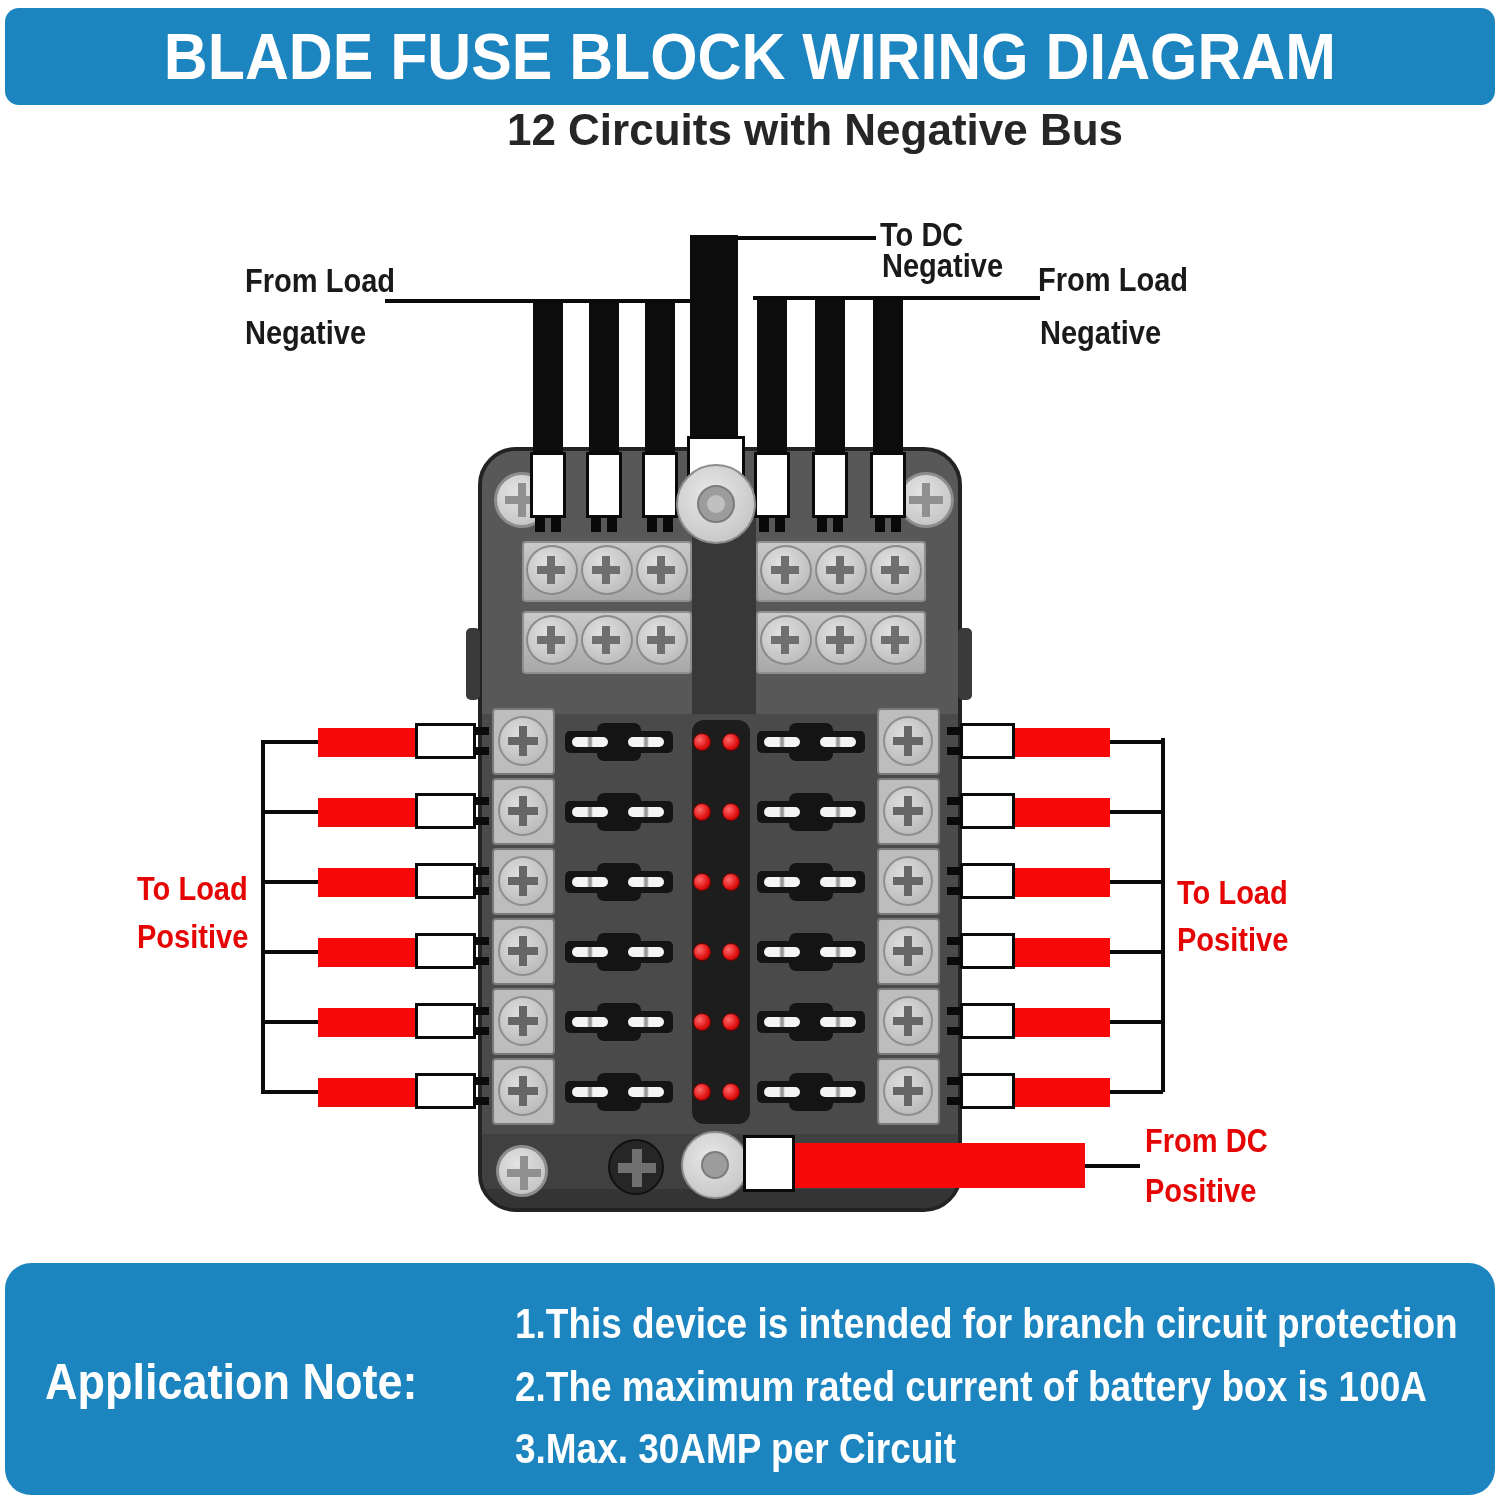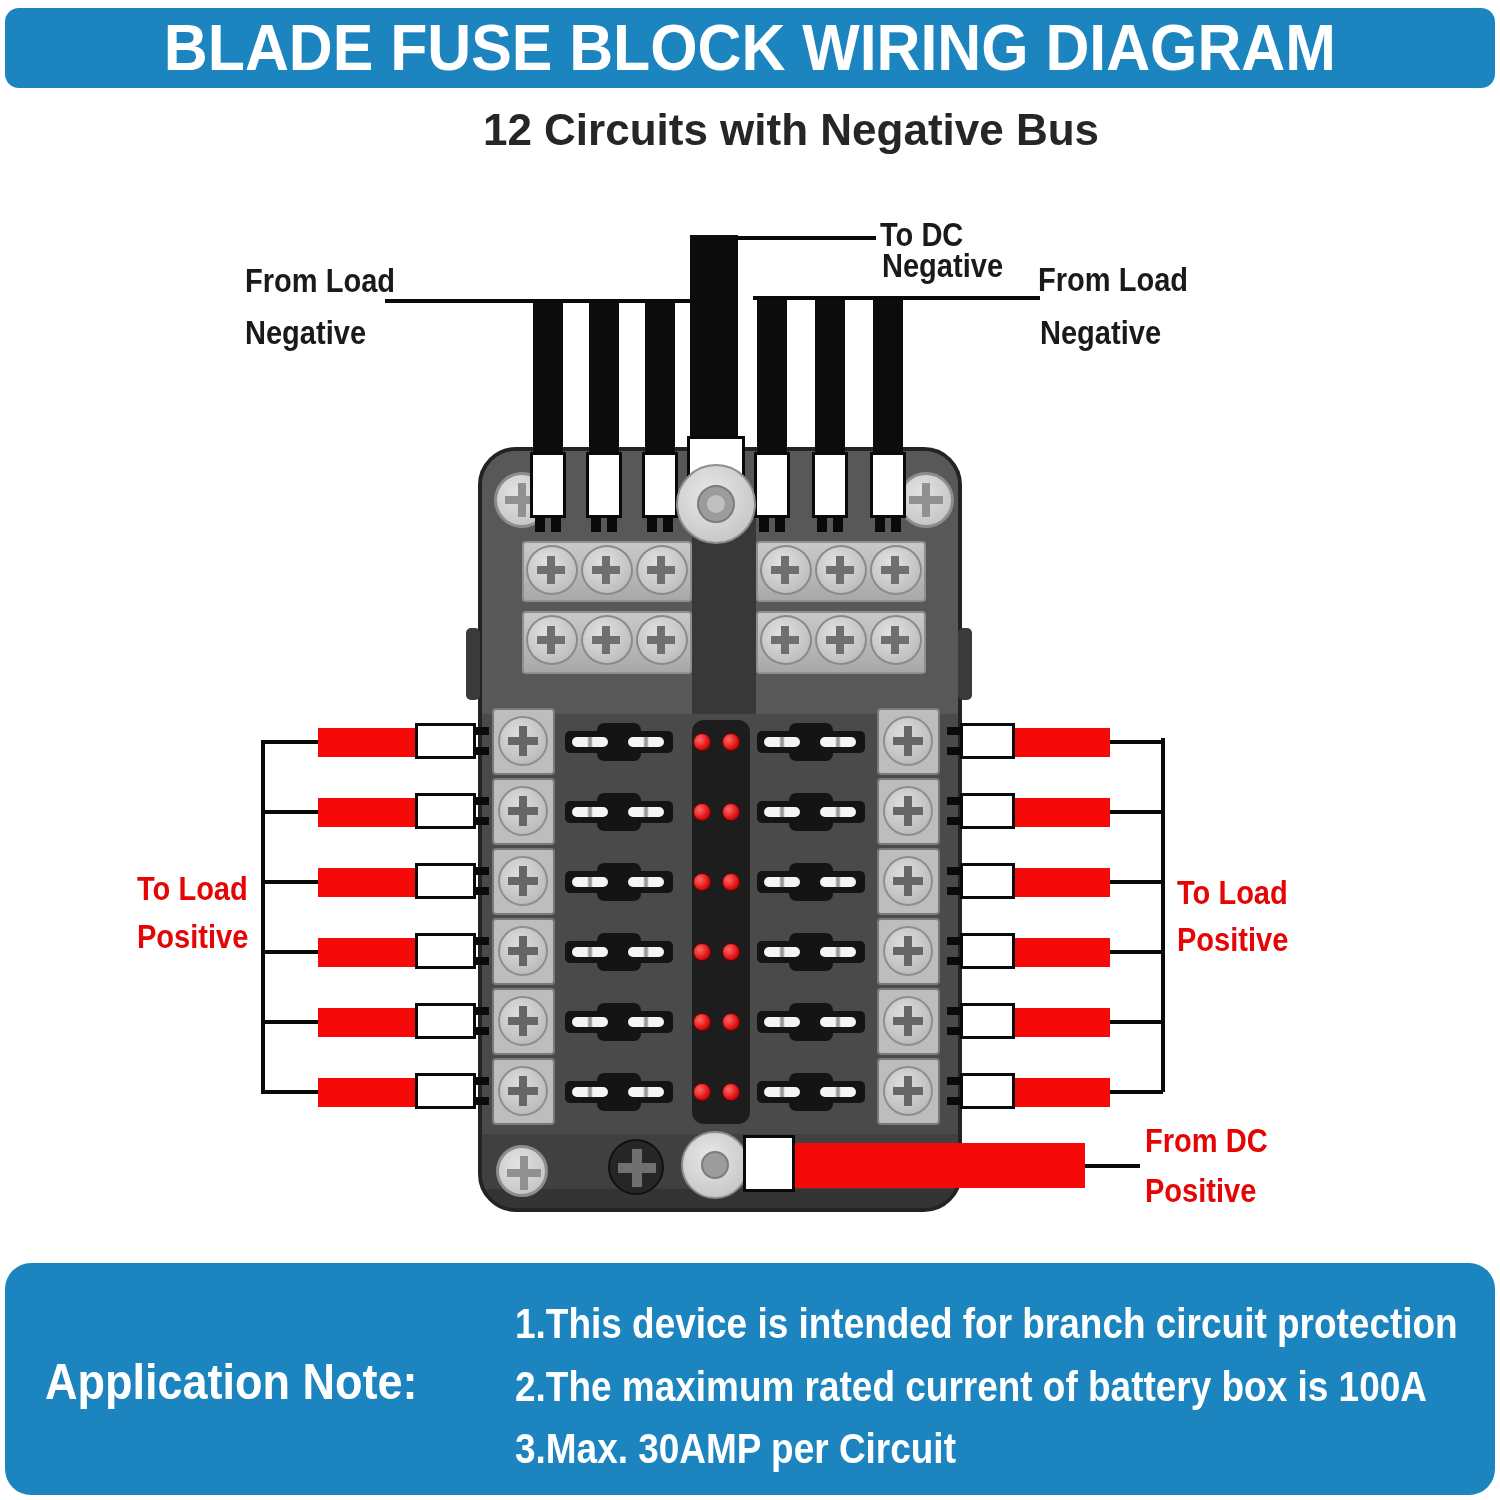--- a/index.html
+++ b/index.html
@@ -2,23 +2,23 @@
 <html><head>
 <meta charset="utf-8">
 <style>
   html,body{margin:0;padding:0;background:#fff;}
   #canvas{position:relative;width:1500px;height:1500px;background:#fff;overflow:hidden;
           font-family:"Liberation Sans","DejaVu Sans",sans-serif;}
   .abs{position:absolute;}
 
   
   .banner{position:absolute;left:5px;width:1490px;background:#1c85c0;}
-  #header{top:8px;height:80px;border-radius:14px;display:flex;align-items:center;justify-content:center;}
+  #header{top:8px;height:97px;border-radius:14px;display:flex;align-items:center;justify-content:center;}
   #title{color:#fff;font-weight:bold;font-size:64px;white-space:nowrap;transform:scaleX(.95);letter-spacing:0;}
-  #subtitle{position:absolute;left:396px;top:105px;width:790px;text-align:center;
+  #subtitle{position:absolute;left:420px;top:105px;width:790px;text-align:center;
             font-weight:bold;font-size:44px;color:#262626;white-space:nowrap;}
   #footer{top:1263px;height:232px;border-radius:26px;}
   #app-note-heading{position:absolute;left:45px;top:1353px;color:#fff;font-weight:bold;font-size:50px;
        transform:scaleX(.9);transform-origin:0 0;white-space:nowrap;}
   .note{position:absolute;left:515px;color:#fff;font-weight:bold;font-size:42px;line-height:50px;
        transform:scaleX(.88);transform-origin:0 0;white-space:nowrap;}
 
   
   .lbl{position:absolute;font-weight:bold;font-size:33px;line-height:40px;white-space:nowrap;
        transform:scaleX(.88);transform-origin:0 50%;}

